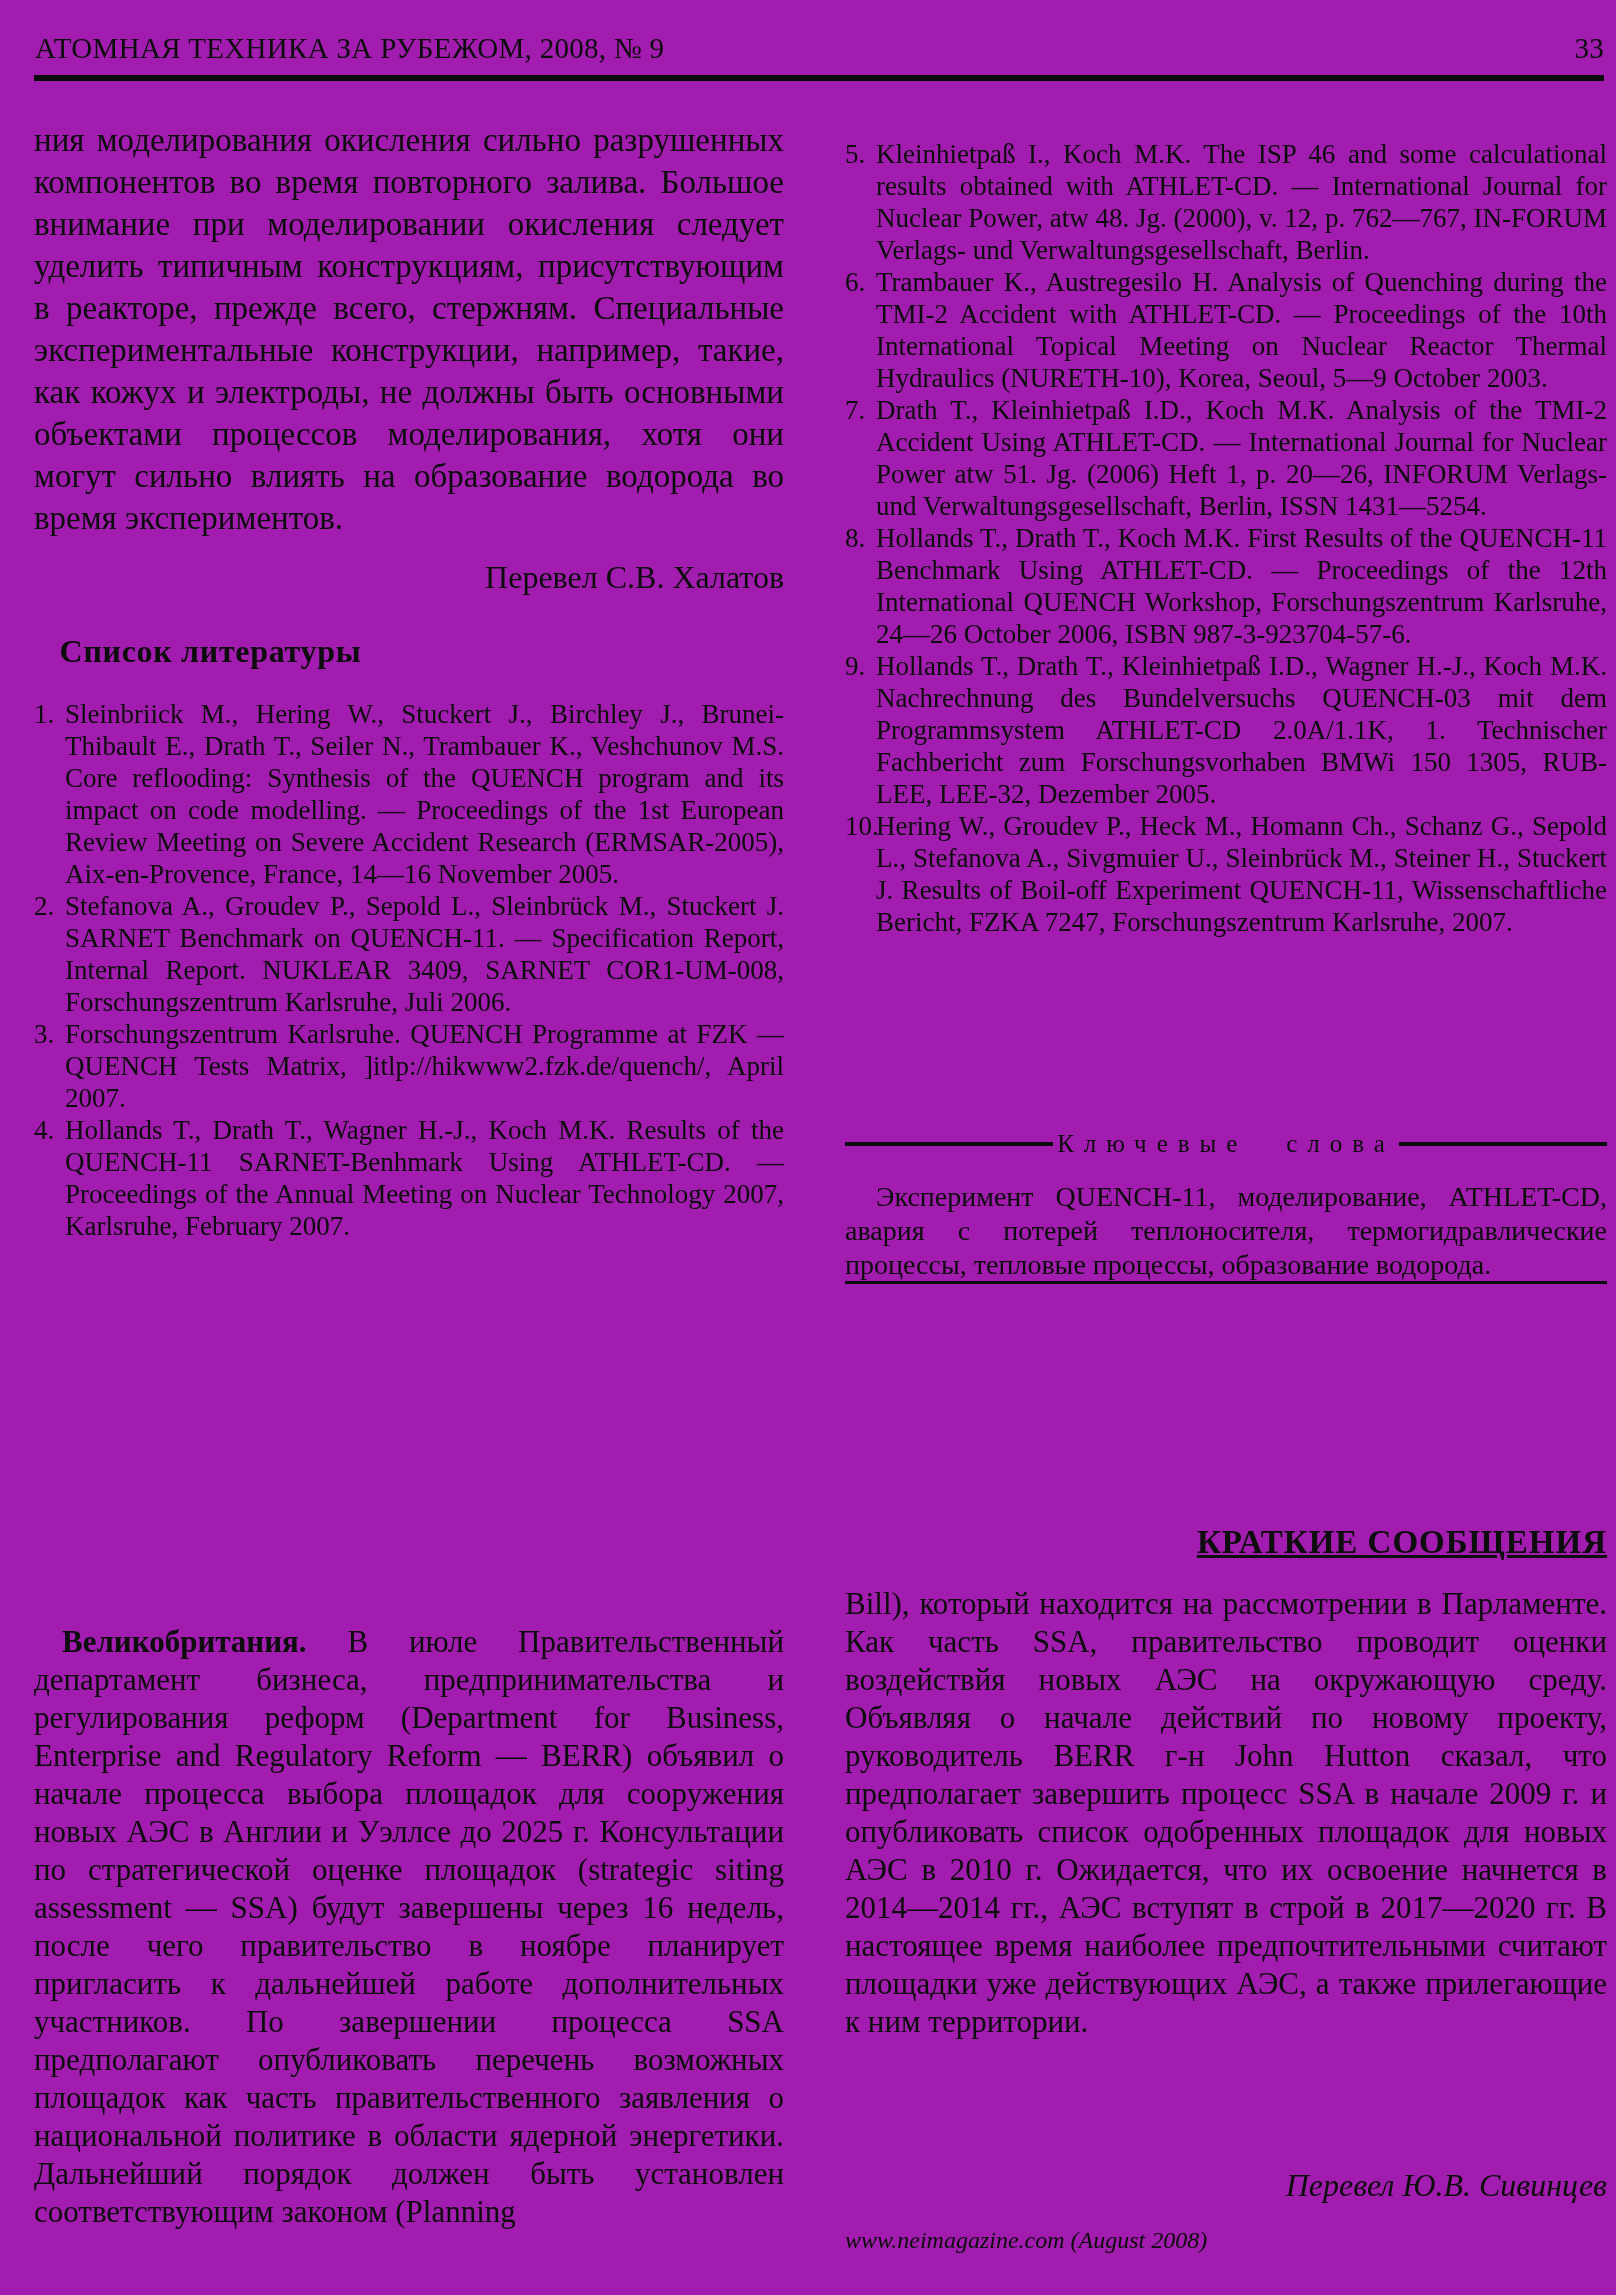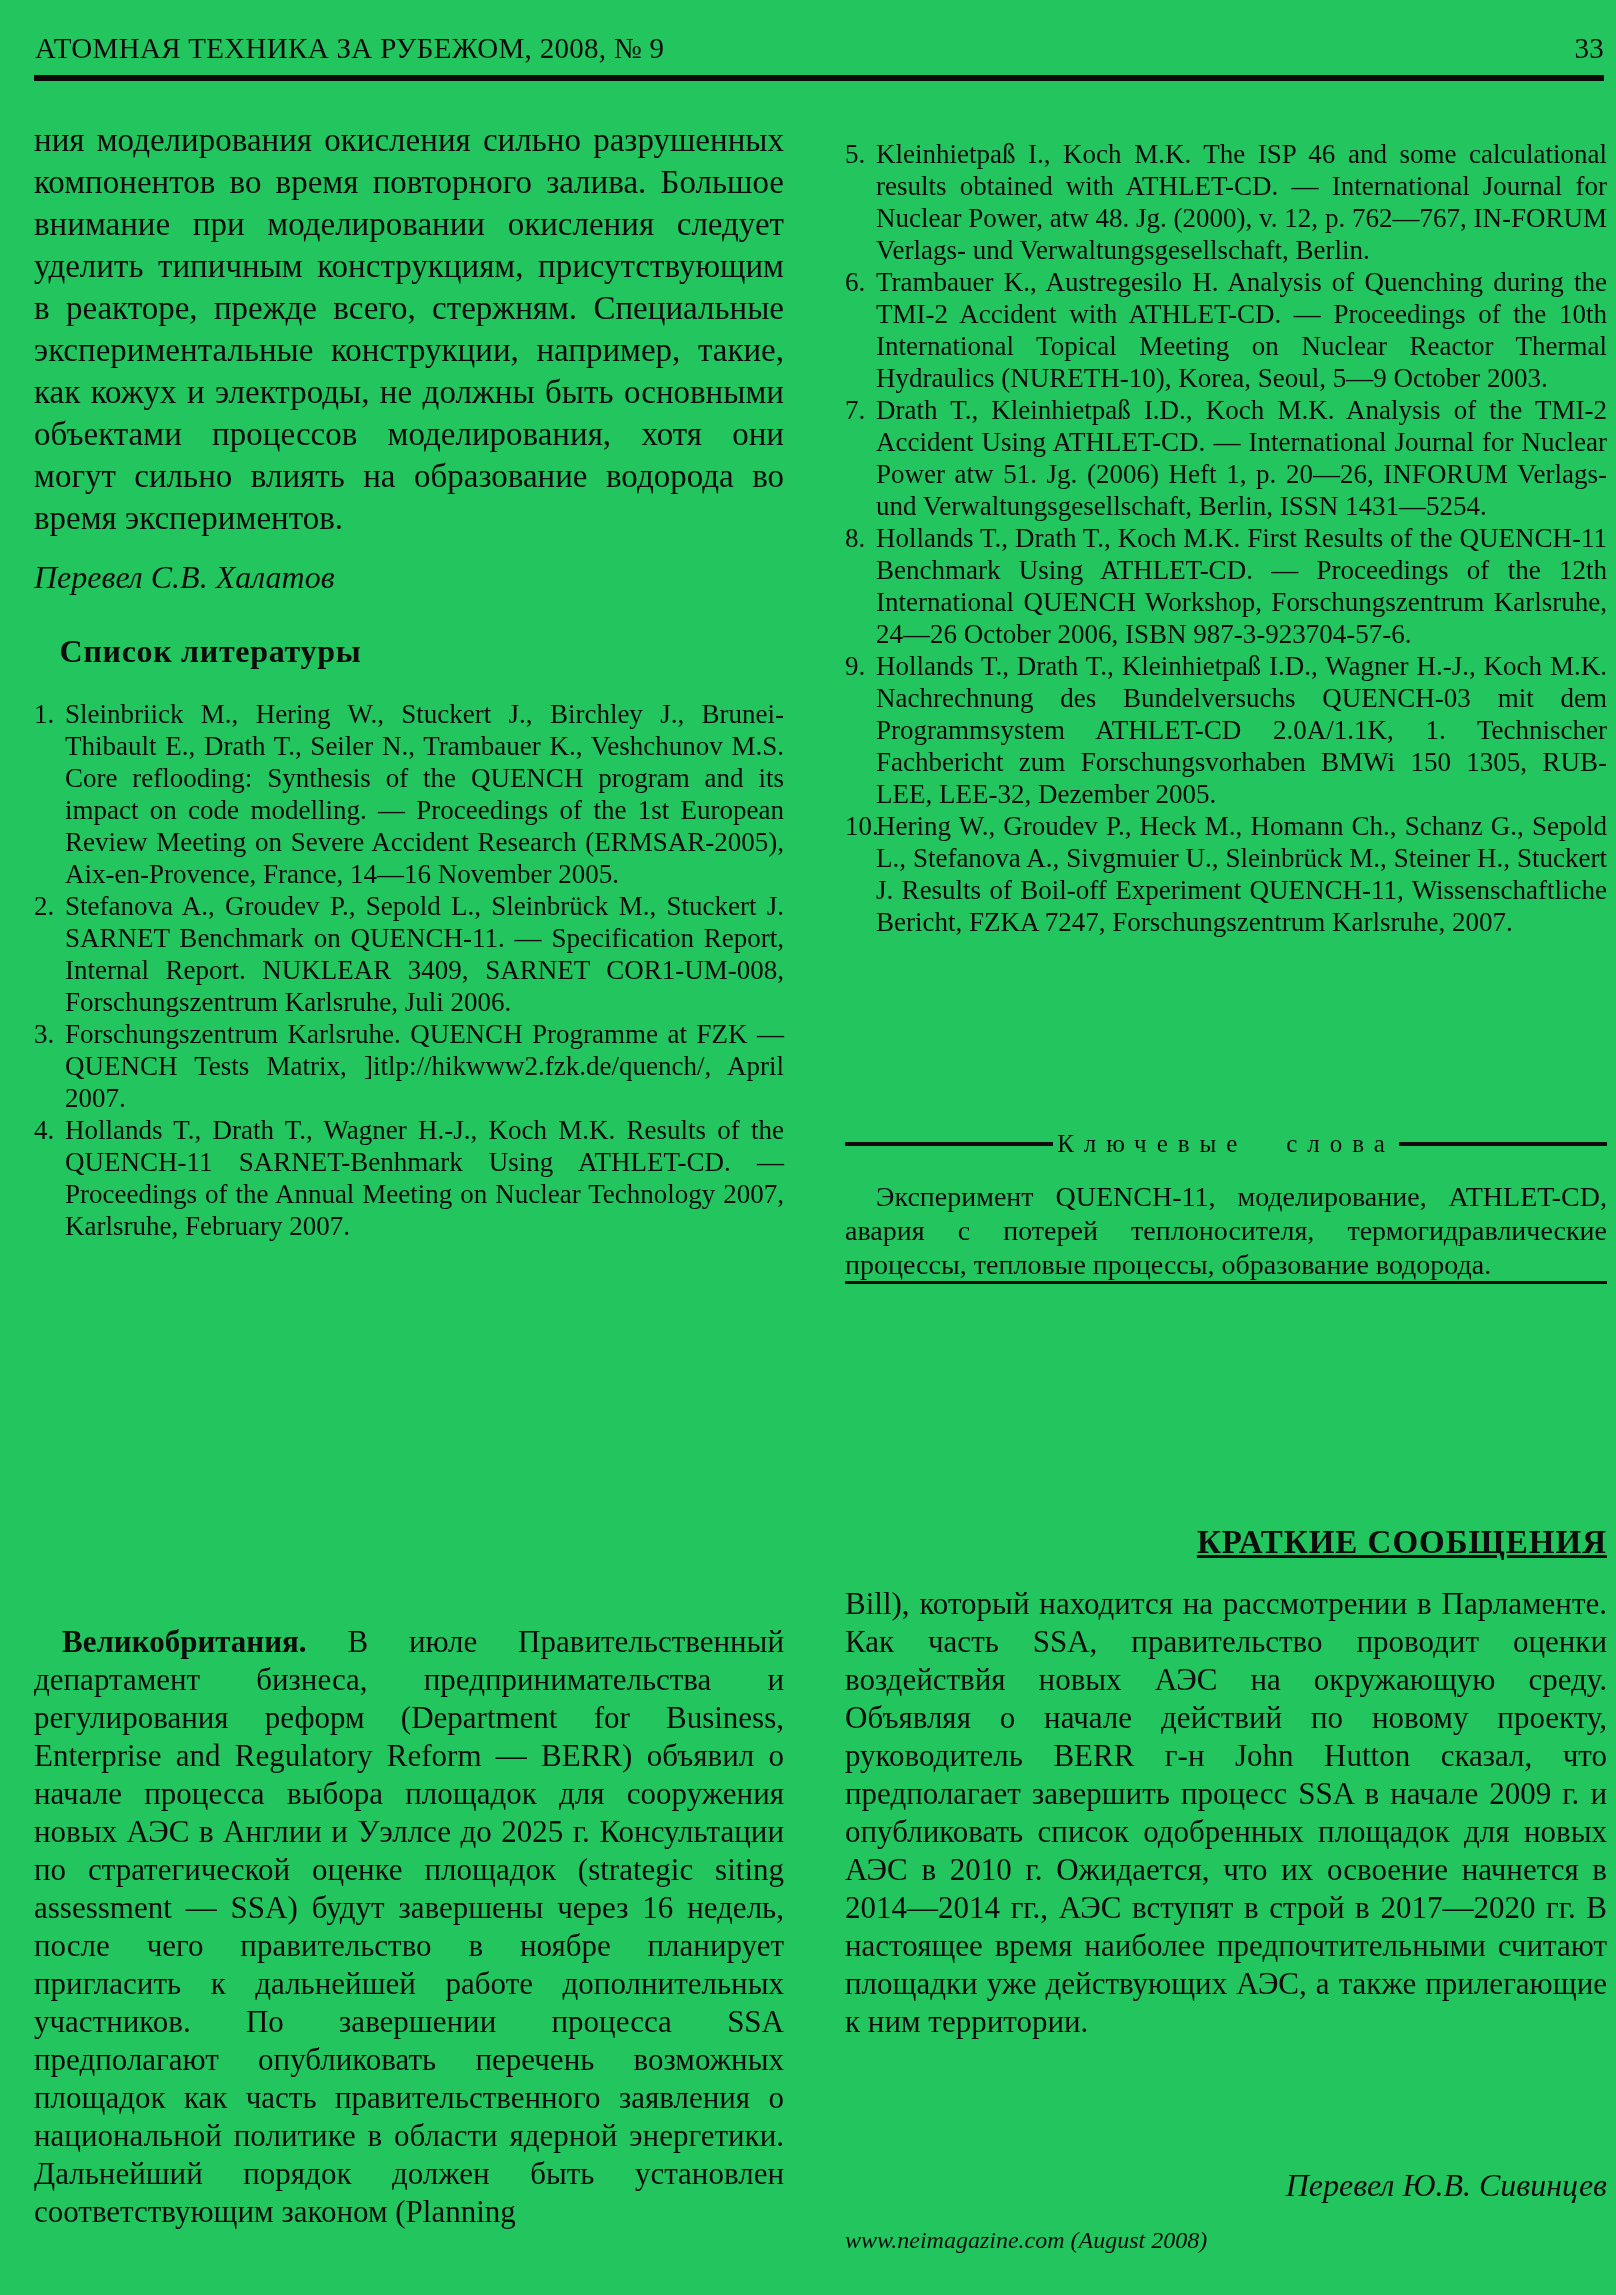--- a/index.html
+++ b/index.html
@@ -1,20 +1,20 @@
 <!DOCTYPE html>
 <html lang="ru" style="font-size:10.8px"><head>
 <meta charset="utf-8">
 <style>
   html,body { margin:0; padding:0; background:#e8e8e6; }
   .page {
     position:relative;
     width:1616px; height:2295px;
     margin:0 auto;
-    background:#22c55e;
+    background:#a21caf;
     color:#0d0d0d;
     font-family:"Liberation Serif", "DejaVu Serif", serif;
     overflow:hidden;
   }
   
   .running-head {
     position:absolute; left:35px; top:32px; width:1569px;
     display:flex; justify-content:space-between; align-items:baseline;
     font-size:29px; letter-spacing:0.3px; white-space:nowrap;
   }
@@ -24,21 +24,21 @@
   }
   
   .col { position:absolute; top:0; height:2295px; }
   .col-left  { left:34px;  width:750px; }
   .col-right { left:845px; width:762px; }
   .col > * { position:absolute; left:0; width:100%; margin:0; }
 
   .body-para { font-size:33px; line-height:42px; text-align:justify; }
   .intro { top:119px; }
 
-  .translator { top:559px; font-style:italic; font-size:32px; }
+  .translator { top:559px; text-align:right; font-size:32px; }
 
   .refs-heading { top:633px; font-size:32px; font-weight:bold; padding-left:25.6px; box-sizing:border-box; letter-spacing:0.7px; }
 
   ol.refs { list-style:none; padding:0; font-size:27px; line-height:32px; }
   .refs-left  { top:698px; }
   .refs-right { top:138px; }
   .ref { position:relative; padding-left:31px; text-align:justify; }
   .ref-num { position:absolute; left:0; top:0; }
 
   .news-para { font-size:31px; line-height:38px; text-align:justify; }

